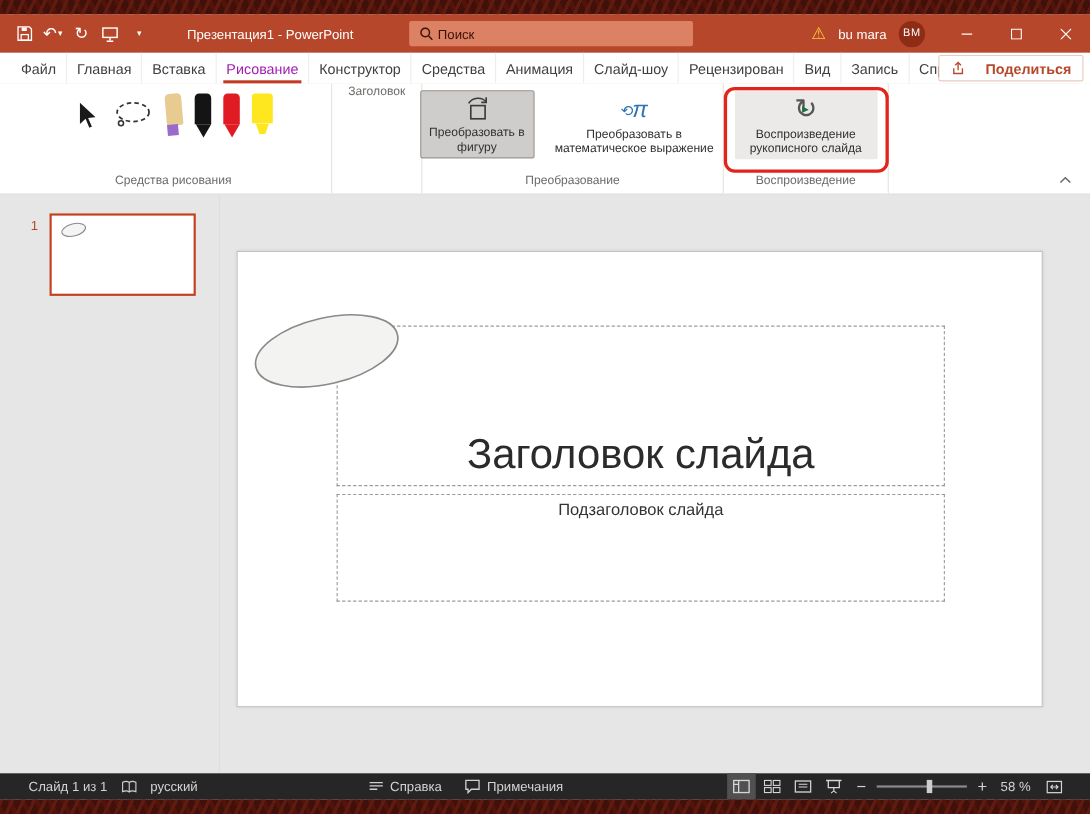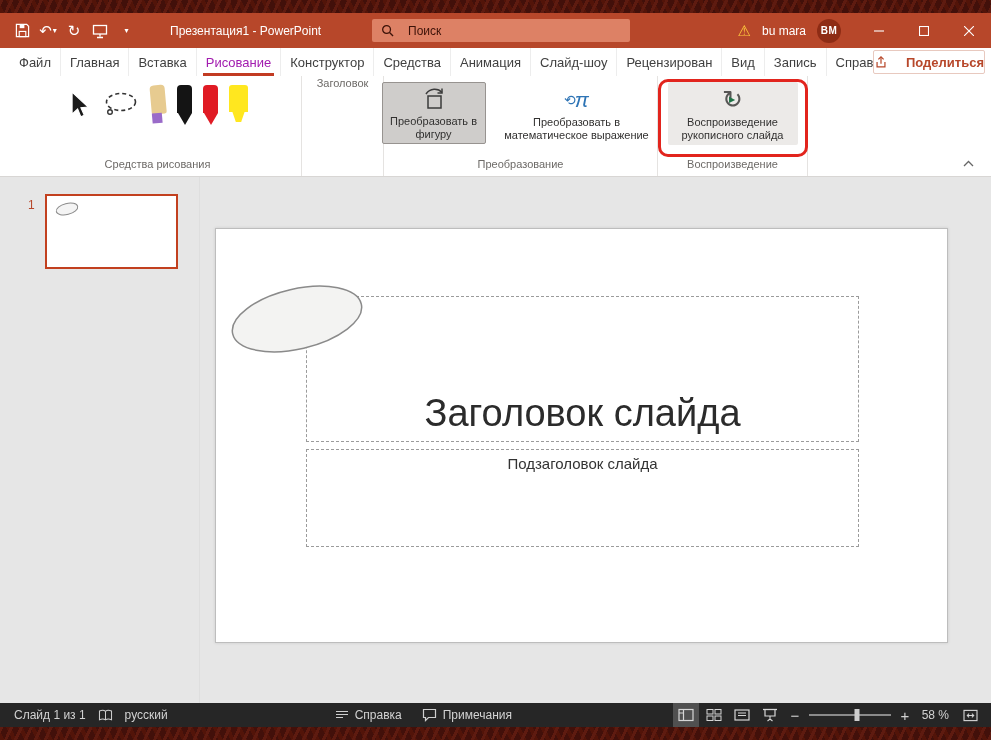--- a/index.html
+++ b/index.html
@@ -14,37 +14,37 @@
   .wall.top{top:0;height:13px;}
   .wall.bottom{top:727px;height:13px;}
 
   
   .titlebar{position:absolute;top:13px;left:0;width:100%;height:35px;background:#b7472a;display:flex;align-items:center;color:#fff;}
   .qat{display:flex;align-items:center;gap:2px;padding-left:10px;}
   .qbtn{min-width:24px;height:26px;display:flex;align-items:center;justify-content:center;font-size:14px;color:#fff;cursor:default;}
   .qglyph{font-size:15px;line-height:1;}
   .caret{font-size:8px;margin-left:1px;}
   .win-title{font-size:12px;margin-left:32px;white-space:nowrap;}
-  .search-box{position:absolute;left:372px;top:6px;width:258px;height:23px;background:#dd8165;border-radius:2px;display:flex;align-items:center;padding:0 9px;gap:14px;}
+  .search-box{position:absolute;left:372px;top:6px;width:258px;height:23px;background:#dd8165;border-radius:2px;display:flex;align-items:center;padding:0 9px;gap:4px;}
   .search-box input{flex:1;border:none;background:transparent;font-size:12px;color:#2e0d05;outline:none;font-family:"Liberation Sans",sans-serif;}
   .search-box input::placeholder{color:#3c1208;opacity:1;}
   .tb-right{margin-left:auto;display:flex;align-items:center;gap:11px;}
   .warning{color:#ffc83d;font-size:15px;line-height:1;}
   .user-name{font-size:12px;}
-  .avatar{width:24px;height:24px;border-radius:50%;background:#8e2c15;display:flex;align-items:center;justify-content:center;font-size:10px;font-weight:bold;letter-spacing:.5px;}
+  .avatar{width:24px;height:24px;border-radius:50%;background:#8e2c15;display:flex;align-items:center;justify-content:center;font-size:10px;font-weight:normal;letter-spacing:.5px;}
   .win-controls{display:flex;margin-left:4px;}
   .win-btn{width:45px;height:35px;display:flex;align-items:center;justify-content:center;}
 
   
   .tabsbar{position:absolute;top:48px;left:0;width:100%;height:28px;background:#fff;display:flex;align-items:stretch;padding-left:10px;}
   .tab{padding:0 9px;font-size:13px;color:#404040;display:flex;align-items:center;border-left:1px solid #ededed;position:relative;white-space:nowrap;}
   .tab:first-child{border-left:none;}
   .tab.active{color:#a21caf;}
   .tab.active::after{content:"";position:absolute;left:6px;right:6px;bottom:0;height:3px;background:#c23b22;}
-  .share-btn{position:absolute;right:6px;top:2px;height:24px;display:flex;align-items:center;gap:18px;padding:0 0;border:1px solid #e8c9bf;background:#fff;color:#b7472a;font-size:13px;font-weight:bold;border-radius:2px;}
+  .share-btn{position:absolute;right:6px;top:2px;height:24px;display:flex;align-items:center;gap:18px;padding:0 10px;border:1px solid #e8c9bf;background:#fff;color:#b7472a;font-size:13px;font-weight:bold;border-radius:2px;}
 
   
   .ribbon{position:absolute;top:76px;left:0;width:100%;height:101px;background:#fff;border-bottom:1px solid #d8d6d4;display:flex;padding-left:14px;}
   .rgroup{display:flex;flex-direction:column;border-right:1px solid #e5e3e1;padding:0 4px;}
   .g1{width:288px;} .g2{width:82px;} .g3{width:274px;} .g4{width:150px;}
   .rtools{flex:1;display:flex;align-items:flex-start;justify-content:center;padding-top:6px;gap:11px;}
   .rlabel{height:19px;font-size:11px;color:#6d6a67;text-align:center;line-height:15px;}
   .bigbtn{display:flex;flex-direction:column;align-items:center;padding:3px 5px 2px;border:1px solid transparent;border-radius:2px;}
   .bigbtn .btxt{font-size:11px;color:#323130;text-align:center;line-height:13px;margin-top:3px;}
   .bigbtn.selected{background:#cfcdcb;border-color:#979390;}
@@ -80,21 +80,21 @@
   .thumb-num{position:absolute;left:28px;top:21px;font-size:12px;color:#b7472a;}
   .thumb{position:absolute;left:45px;top:17px;width:133px;height:75px;background:#fff;border:2px solid #c2401f;}
   .canvas{flex:1;position:relative;}
   .slide{position:absolute;left:15px;top:51px;width:733px;height:415px;background:#fff;border:1px solid #bdbdbd;box-shadow:0 0 3px rgba(0,0,0,.12);padding-left:44px;}
   .ph{position:absolute;border:1px dashed #9b9b9b;}
   .ph-title{left:90px;top:67px;width:553px;height:146px;display:flex;align-items:flex-end;justify-content:center;padding-bottom:6px;font-size:38px;color:#2b2b2b;}
   .ph-sub{left:90px;top:220px;width:553px;height:98px;text-align:center;padding-top:5px;font-size:15px;color:#333;}
   .ink{position:absolute;left:0;top:28px;}
 
   
-  .statusbar{position:absolute;top:703px;left:0;width:100%;height:24px;background:#262626;color:#d2d2d2;display:flex;align-items:center;font-size:12px;padding:0 8px;}
+  .statusbar{position:absolute;top:703px;left:0;width:100%;height:24px;background:#262626;color:#d2d2d2;display:flex;align-items:center;font-size:12px;padding:0 20px;}
   .sb-item{display:flex;align-items:center;gap:6px;padding:0 6px;height:24px;white-space:nowrap;}
   .sb-center{margin:0 auto;display:flex;align-items:center;gap:8px;}
   .sb-right{display:flex;align-items:center;gap:2px;}
   .view-btn{width:26px;height:24px;display:flex;align-items:center;justify-content:center;}
   .view-btn.active{background:#505050;}
   .zoom-btn{width:20px;height:24px;display:flex;align-items:center;justify-content:center;font-size:15px;color:#d2d2d2;}
   .zoom-slider{width:82px;height:24px;display:flex;align-items:center;position:relative;margin:0 2px;}
   .zoom-track{width:100%;height:2px;background:#8a8a8a;}
   .zoom-thumb{position:absolute;left:58%;top:6px;width:5px;height:12px;background:#cdcdcd;transform:translateX(-50%);}
   .zoom-level{min-width:36px;text-align:right;padding:0 4px;}

